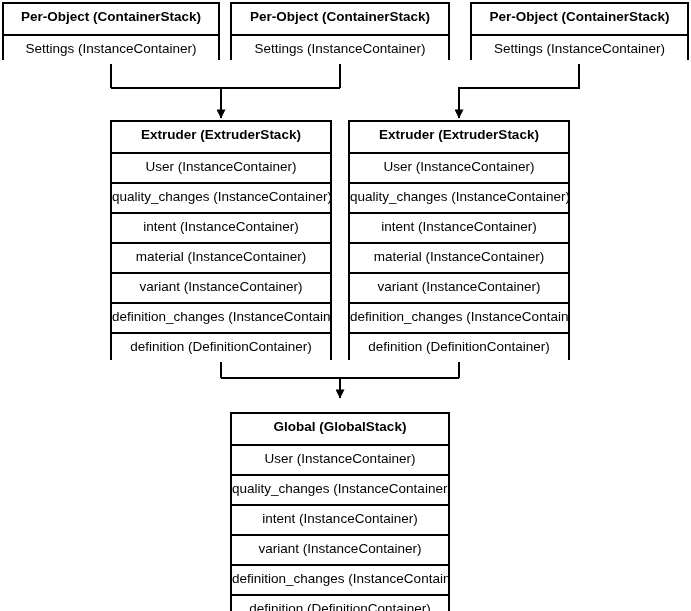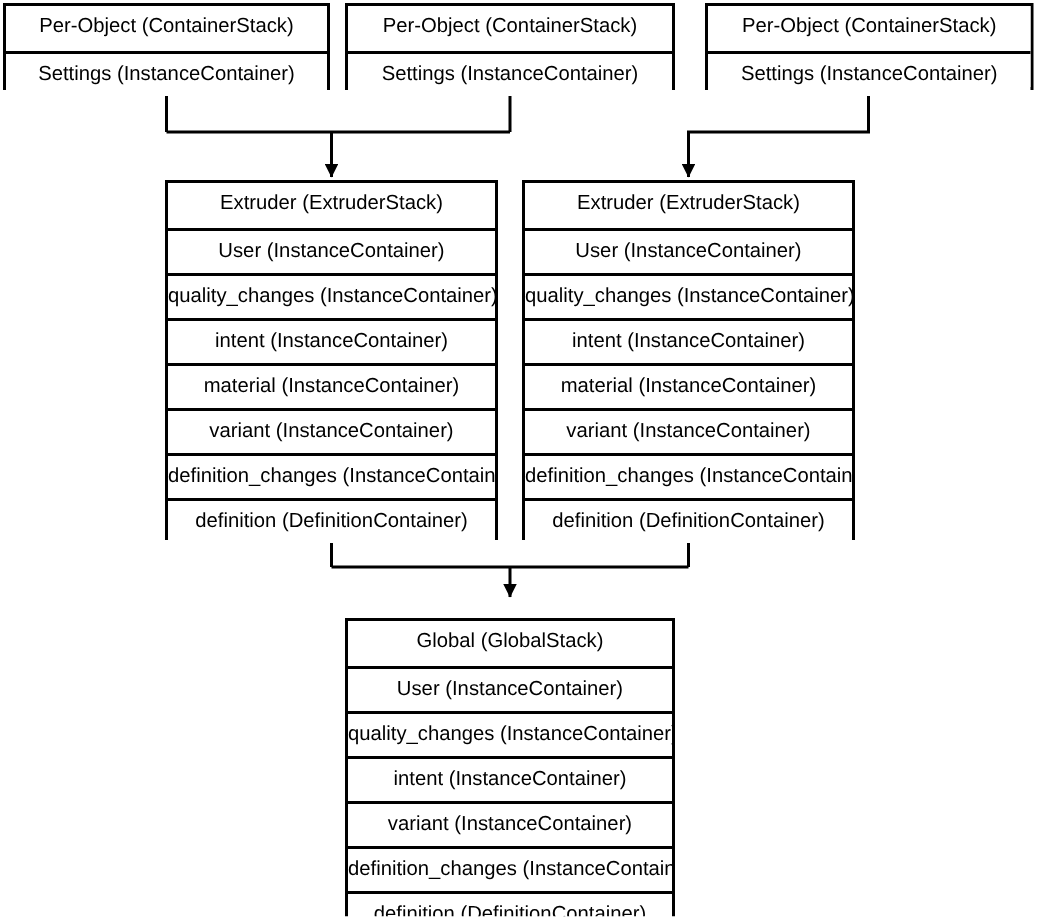--- a/index.html
+++ b/index.html
@@ -36,21 +36,21 @@
     height: 30px;
     line-height: 26px;
     text-align: center;
     font-size: 13.5px;
     color: #000000;
     background: #ffffff;
     white-space: nowrap;
     overflow: hidden;
   }
   .node-row.header {
-    font-weight: normal;
+    font-weight: bold;
   }
   .node-row.sep {
     border-top: 2px solid #000000;
   }
 </style>
 </head>
 <body>
 
 <div id="canvas">
 

